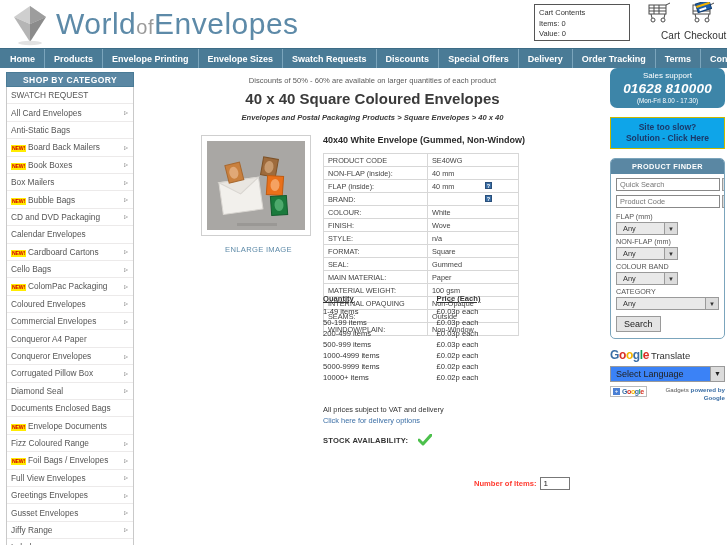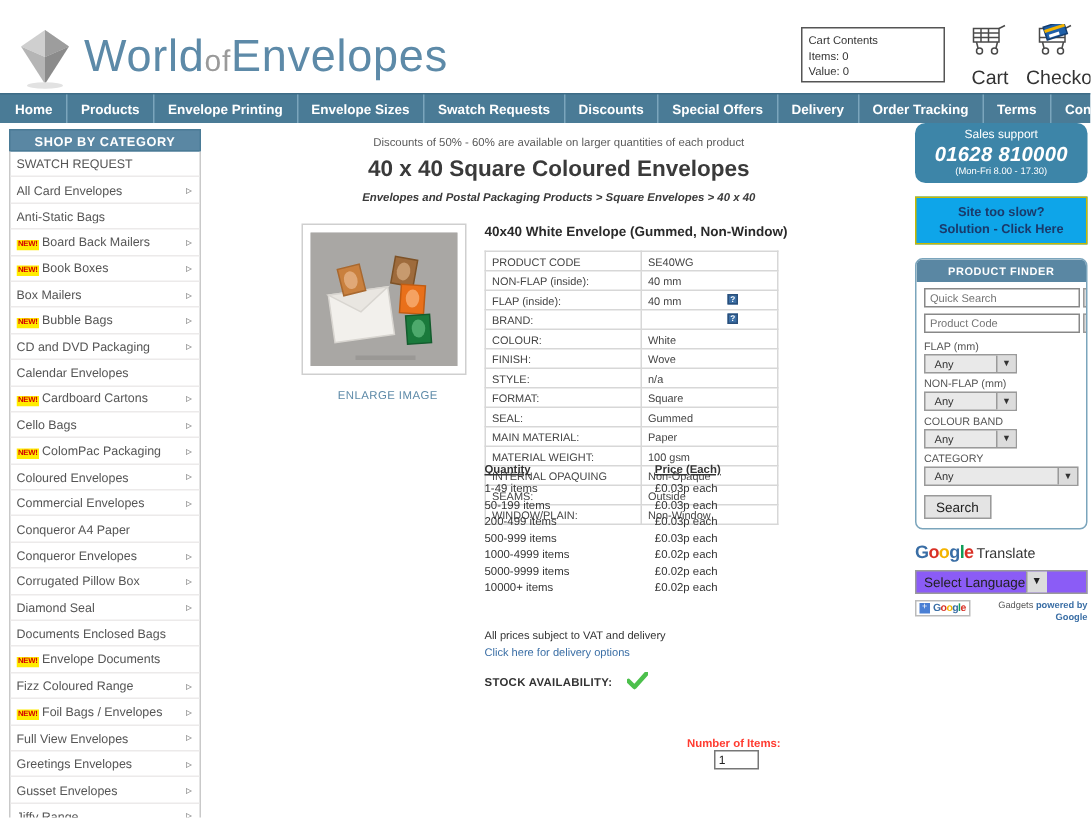--- a/index.html
+++ b/index.html
@@ -3,37 +3,37 @@
 <meta charset="utf-8">
 <style>
   * { box-sizing: border-box; }
   html, body {
     margin: 0; padding: 0;
     width: 727px; height: 545px;
     background: #ffffff;
     font-family: "Liberation Sans", sans-serif;
     overflow: hidden;
   }
-  #page { position: relative; width: 727px; height: 528px; background:#fff;margin-top:14px; }
+  #page { position: relative; width: 727px; height: 528px; background:#fff; }
 
   
   .header { position:relative; height:48px; background:#fff; }
   .logo-wrap { position:absolute; left:8px; top:2px; display:flex; align-items:center; }
   .logo-gem { width:44px; height:44px; position:relative; }
   .logo-text { font-size:30px; letter-spacing:.5px; margin-left:4px; color:#6f93ab; font-weight:300; }
   .logo-text .w, .logo-text .e { color:#5d8aa8; }
   .logo-text .of { color:#9a9a9a; font-size:20px; }
 
   .cart-box { position:absolute; left:534px; top:4px; width:96px; height:37px;
      border:1px solid #555; background:#fff; font-size:7.5px; color:#333;
      padding:3px 4px; line-height:10.5px; }
   .cart-icons { position:absolute; left:640px; top:2px; width:86px; height:44px; }
   .cart-ico { position:absolute; top:0; width:40px; text-align:center; }
   .cart-ico .glyph { display:block; height:28px; line-height:28px; font-size:22px; color:#5a5a5a; }
-  .cart-ico .cap { display:block; font-size:13px; color:#333; }
+  .cart-ico .cap { display:block; font-size:10px; color:#333;text-align:right; }
 
   
   .nav { height:20px; background:#4a7b96; display:flex; align-items:stretch;
      border-top:1px solid #3d6c86; }
   .nav a { color:#fff; font-size:9px; font-weight:bold; text-decoration:none;
      padding:0 9px; display:flex; align-items:center; white-space:nowrap;
      border-right:1px solid #7ba5bc; }
   .nav a:first-child { padding-left:10px; }
   .nav a:last-child { border-right:none; }
 
@@ -89,21 +89,21 @@
   table.price th.c2, table.price td.c2 { padding-left:57px; }
   table.price td { font-size:7.6px; color:#333; padding:1px 0; }
 
   .notes { position:absolute; left:183px; top:332px; width:250px; font-size:7.4px;
      color:#333; line-height:11px; }
   .notes a { color:#3a6ea5; text-decoration:none; }
   .stock { position:absolute; left:183px; top:362px; font-size:7.6px; color:#333;
      font-weight:bold; letter-spacing:.2px; display:flex; align-items:center; }
   .tick { color:#3dba3d; font-size:15px; margin-left:10px; line-height:10px; }
 
-  .qty-row { position:absolute; left:318px; top:405px; display:flex; align-items:center;flex-direction:column; }
+  .qty-row { position:absolute; left:334px; top:405px; display:flex; align-items:center; }
   .qty-lbl { font-size:7.6px; color:#ff3b30; font-weight:bold; margin-right:4px; }
   .qty-input { width:30px; height:13px; border:1px solid #777; font-size:8px;
      padding:0 2px; color:#222; font-family:"Liberation Sans",sans-serif; }
 
   
   .rail { position:absolute; left:610px; top:0; width:115px; }
   .sales { background:#3d85a8; border-radius:7px; color:#fff; text-align:center;
      padding:3px 2px 4px; }
   .sales .s1 { font-size:8px; }
   .sales .s2 { font-size:13.5px; font-weight:bold; font-style:italic; letter-spacing:.2px;
@@ -134,23 +134,23 @@
   .f-sel .caret { width:13px; text-align:center; border-left:1px solid #9a9a9a;
      background:#dcdcdc; height:100%; line-height:12px; font-size:6px; }
   .f-search { margin-top:4px; background:#e4e4e4; border:1px solid #9a9a9a;
      font-size:9px; color:#222; padding:2px 7px; display:inline-block; }
 
   .gtrans { margin-top:6px; }
   .g-logo { font-size:12px; font-weight:bold; letter-spacing:-.4px; }
   .g-logo .b{color:#3a6ea5}.g-logo .r{color:#d93025}.g-logo .y{color:#f4b400}
   .g-logo .g{color:#0f9d58}
   .g-title { font-size:9.5px; color:#333; margin-left:2px; }
-  .g-sel { margin-top:3px; height:16px; border:1px solid #9a9a9a; background:#8b5cf6;
+  .g-sel { margin-top:3px; height:16px; border:1px solid #9a9a9a; background:#3b82f6;
      font-size:9px; color:#222; display:flex; align-items:center;
-     padding-left:5px; }
+     justify-content:space-between; padding-left:5px; }
   .g-sel .caret { width:14px; border-left:1px solid #9a9a9a; background:#dcdcdc;
      height:100%; text-align:center; line-height:14px; font-size:7px; }
   .g-foot { margin-top:4px; display:flex; align-items:flex-start; }
   .g-badge { background:#fff; border:1px solid #bbb; font-size:6.5px; padding:1px 2px;
      display:flex; align-items:center; }
   .g-plus { background:#4a7fd4; color:#fff; font-size:6px; width:7px; height:7px;
      text-align:center; line-height:7px; margin-right:2px; }
   .g-pw { font-size:6.2px; color:#555; margin-left:3px; line-height:8px;
      text-align:right; flex:1; }
   .g-pw b { color:#3a6ea5; }

